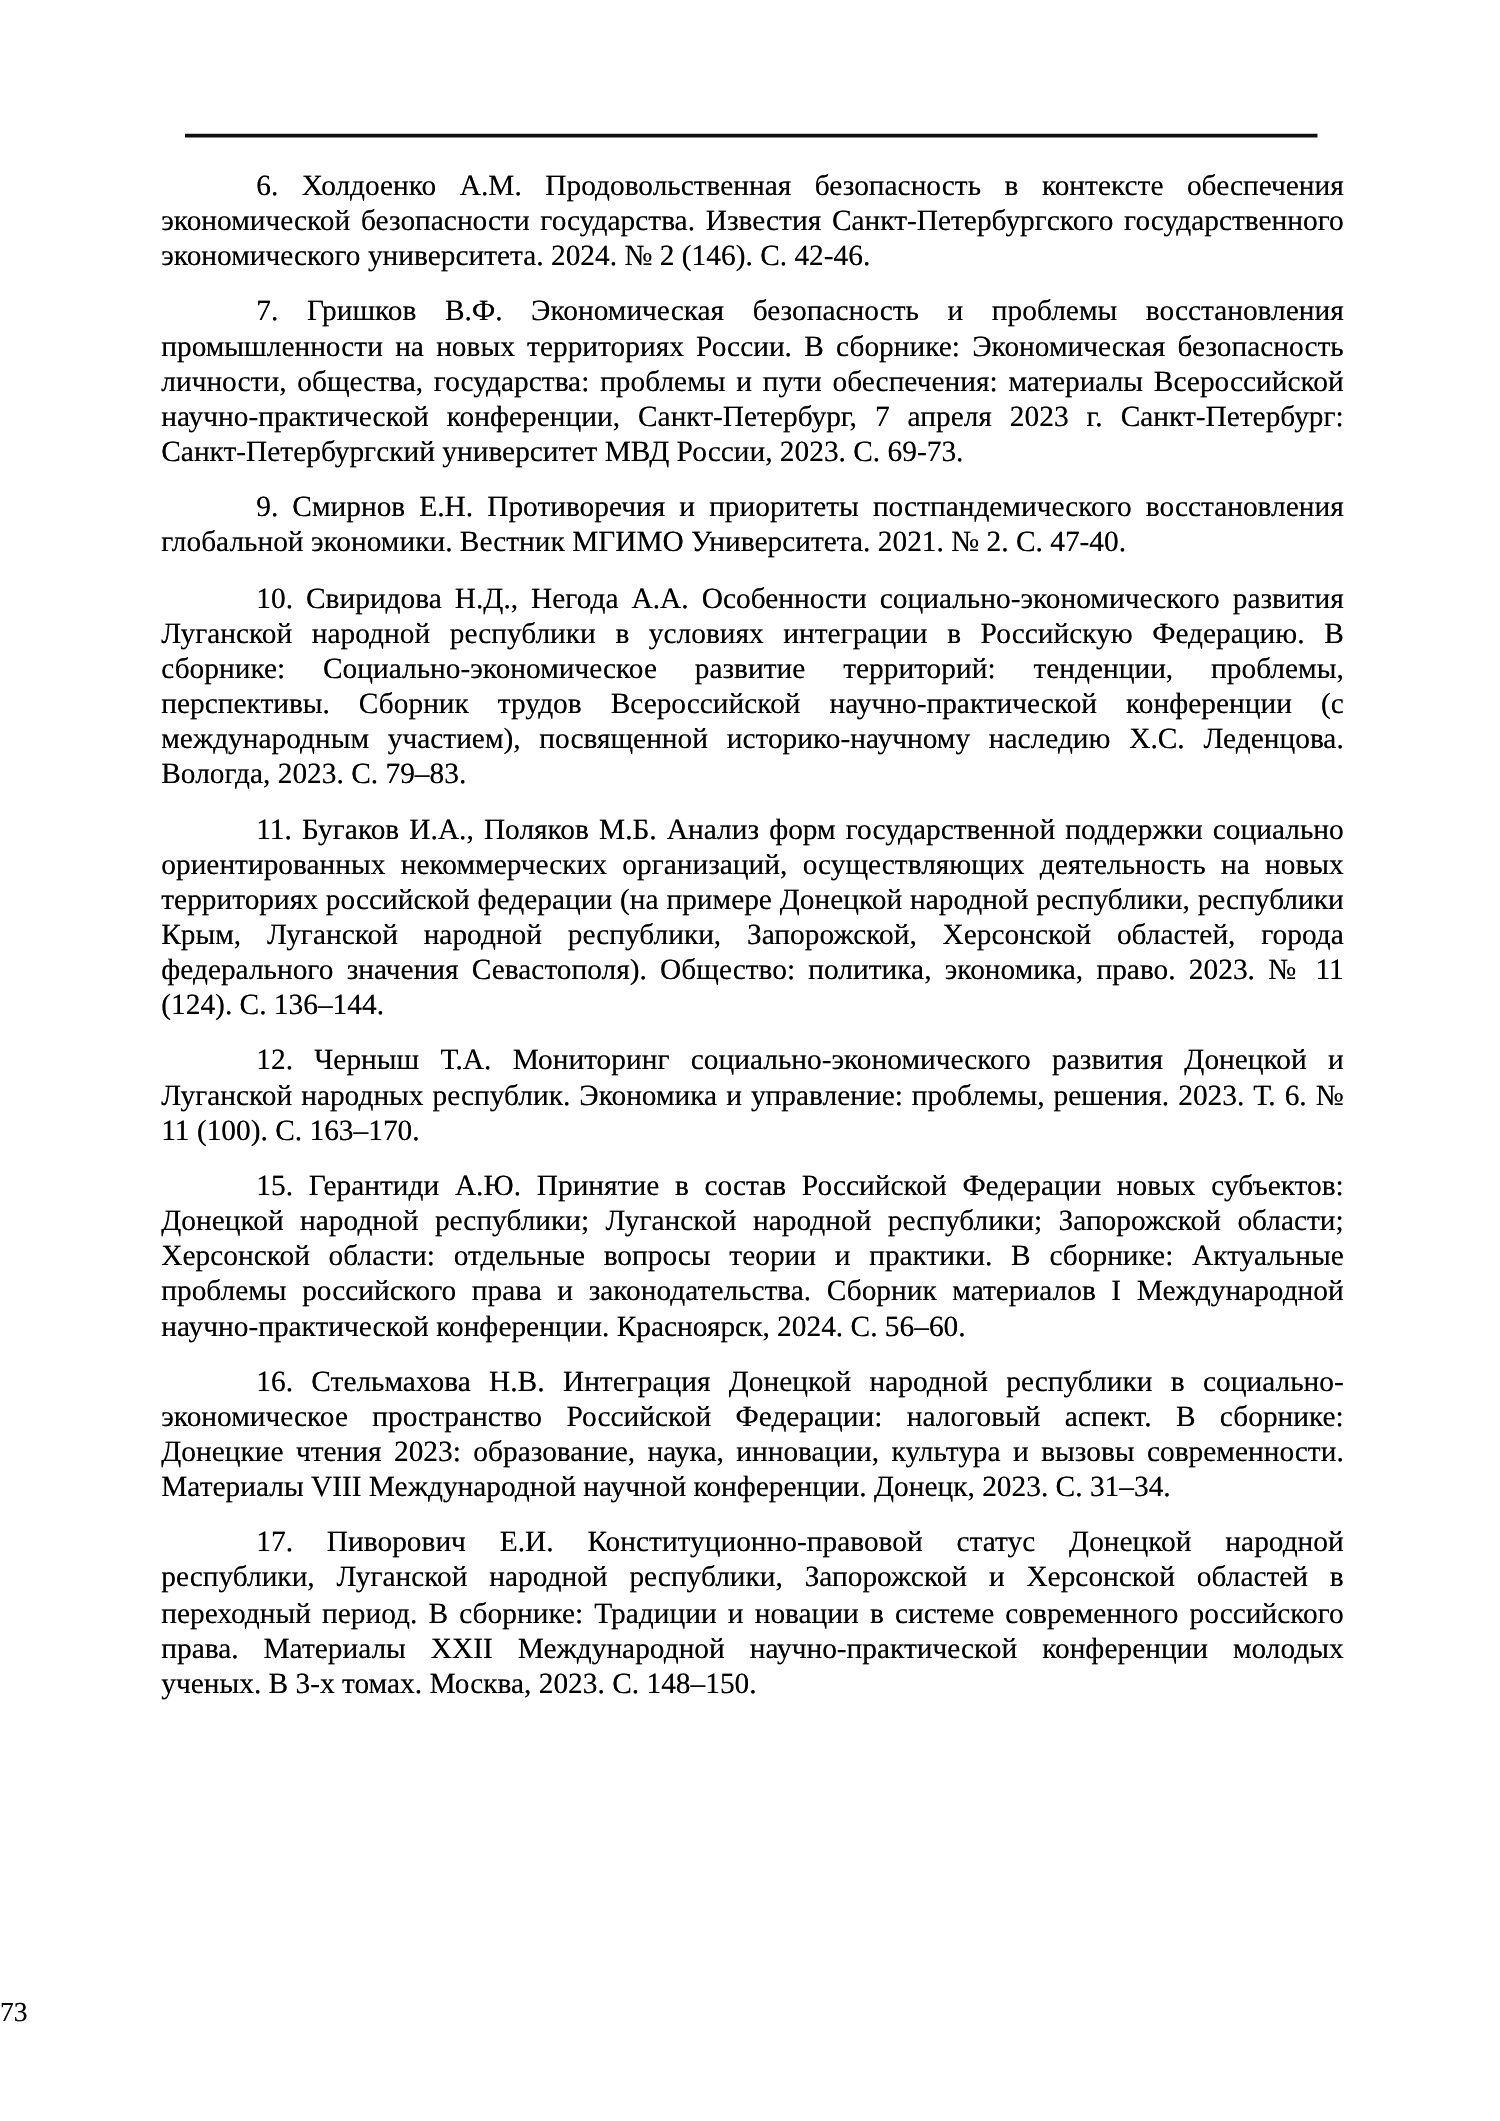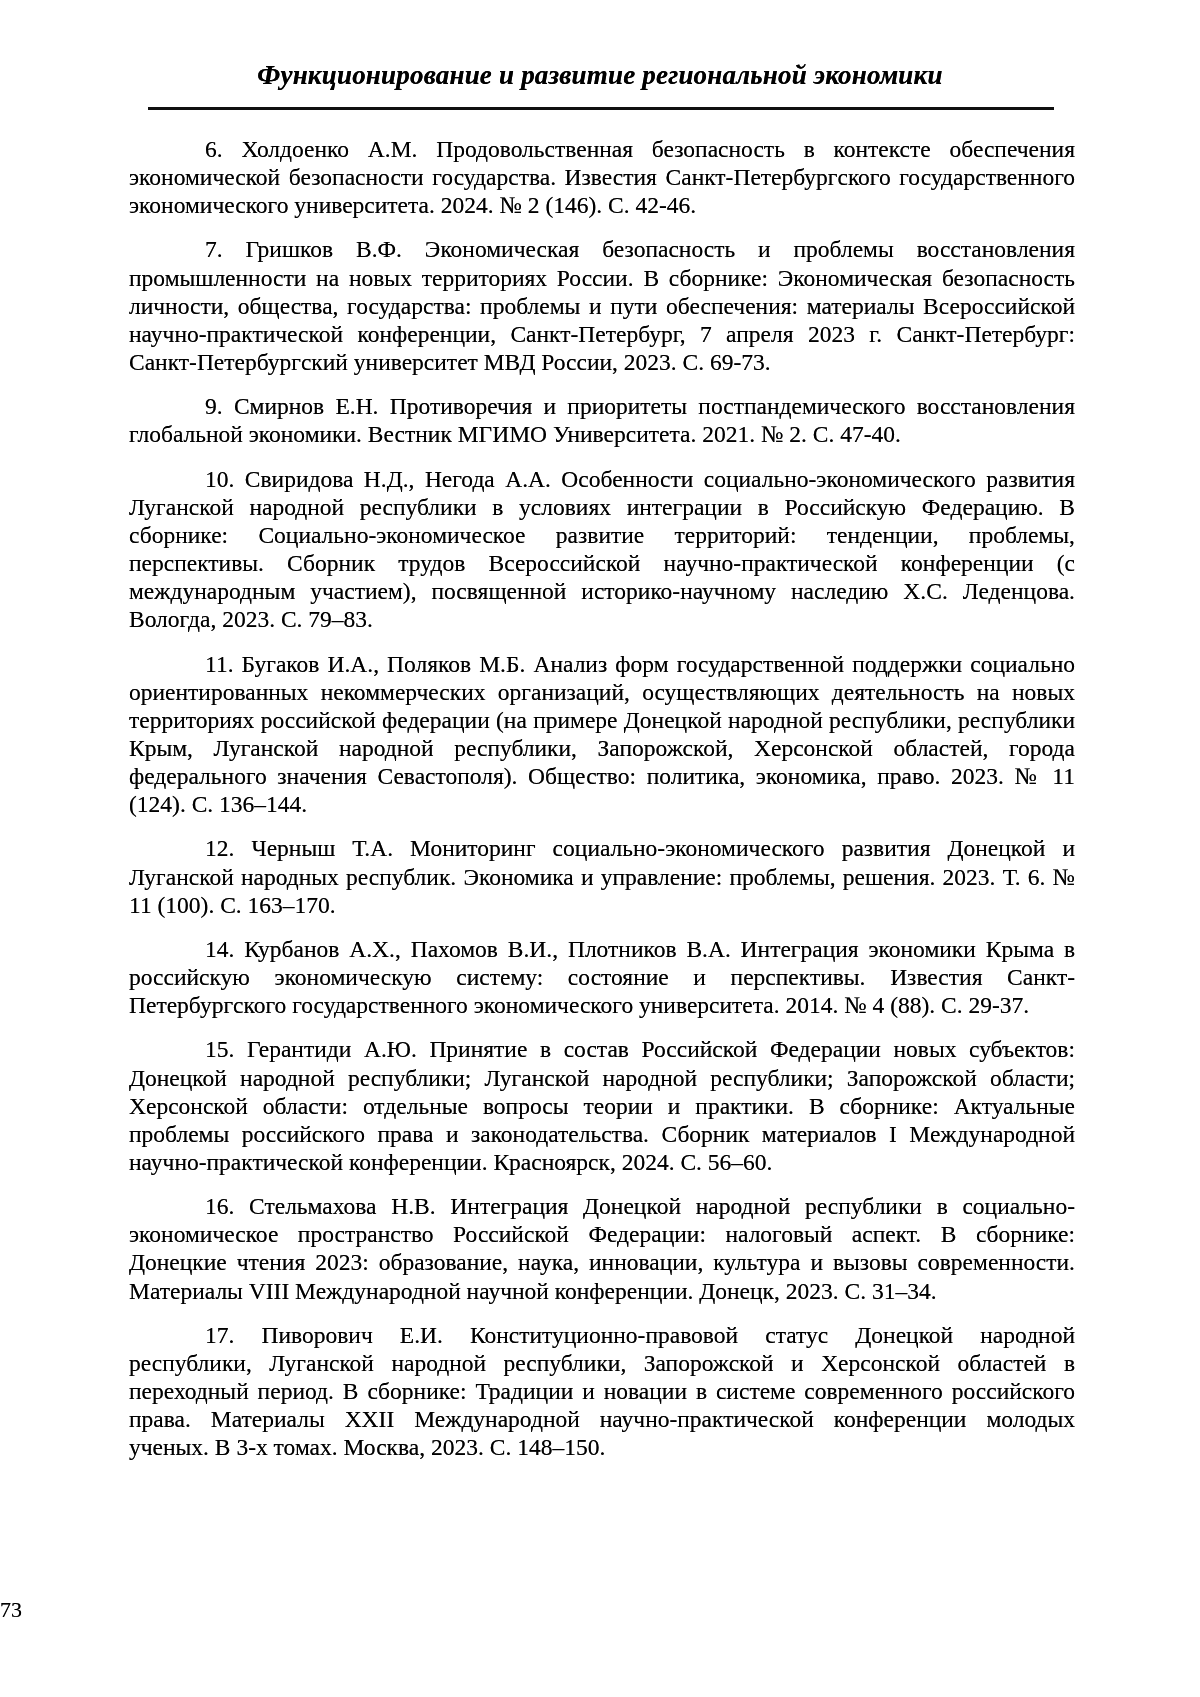--- a/index.html
+++ b/index.html
@@ -64,32 +64,30 @@
     width: 100%;
     font-size: 22px;
     text-shadow: 0 0 0.5px rgba(0,0,0,0.6);
   }
 </style>
 </head>
 <body>
 
 <div class="page">
 
-  <div class="header-title">Функционирование и развитие региональной экономики</div>
 
   <div class="header-rule"></div>
 
   <div class="content">
     <p class="ref">6. Холдоенко А.М. Продовольственная безопасность в контексте обеспечения экономической безопасности государства. Известия Санкт-Петербургского государственного экономического университета. 2024. № 2 (146). С. 42-46.</p>
     <p class="ref">7. Гришков В.Ф. Экономическая безопасность и проблемы восстановления промышленности на новых территориях России. В сборнике: Экономическая безопасность личности, общества, государства: проблемы и пути обеспечения: материалы Всероссийской научно-практической конференции, Санкт-Петербург, 7 апреля 2023 г. Санкт-Петербург: Санкт-Петербургский университет МВД России, 2023. С. 69-73.</p>
     <p class="ref">9. Смирнов Е.Н. Противоречия и приоритеты постпандемического восстановления глобальной экономики. Вестник МГИМО Университета. 2021. № 2. С. 47-40.</p>
     <p class="ref">10. Свиридова Н.Д., Негода А.А. Особенности социально-экономического развития Луганской народной республики в условиях интеграции в Российскую Федерацию. В сборнике: Социально-экономическое развитие территорий: тенденции, проблемы, перспективы. Сборник трудов Всероссийской научно-практической конференции (с международным участием), посвященной историко-научному наследию Х.С. Леденцова. Вологда, 2023. С. 79–83.</p>
     <p class="ref">11. Бугаков И.А., Поляков М.Б. Анализ форм государственной поддержки социально ориентированных некоммерческих организаций, осуществляющих деятельность на новых территориях российской федерации (на примере Донецкой народной республики, республики Крым, Луганской народной республики, Запорожской, Херсонской областей, города федерального значения Севастополя). Общество: политика, экономика, право. 2023. № 11 (124). С. 136–144.</p>
     <p class="ref">12. Черныш Т.А. Мониторинг социально-экономического развития Донецкой и Луганской народных республик. Экономика и управление: проблемы, решения. 2023. Т. 6. № 11 (100). С. 163–170.</p>
-    <p class="ref">14. Курбанов А.Х., Пахомов В.И., Плотников В.А. Интеграция экономики Крыма в российскую экономическую систему: состояние и перспективы. Известия Санкт-Петербургского государственного экономического университета. 2014. № 4 (88). С. 29-37.</p>
     <p class="ref">15. Герантиди А.Ю. Принятие в состав Российской Федерации новых субъектов: Донецкой народной республики; Луганской народной республики; Запорожской области; Херсонской области: отдельные вопросы теории и практики. В сборнике: Актуальные проблемы российского права и законодательства. Сборник материалов I Международной научно-практической конференции. Красноярск, 2024. С. 56–60.</p>
     <p class="ref">16. Стельмахова Н.В. Интеграция Донецкой народной республики в социально-экономическое пространство Российской Федерации: налоговый аспект. В сборнике: Донецкие чтения 2023: образование, наука, инновации, культура и вызовы современности. Материалы VIII Международной научной конференции. Донецк, 2023. С. 31–34.</p>
     <p class="ref">17. Пиворович Е.И. Конституционно-правовой статус Донецкой народной республики, Луганской народной республики, Запорожской и Херсонской областей в переходный период. В сборнике: Традиции и новации в системе современного российского права. Материалы XXII Международной научно-практической конференции молодых ученых. В 3-х томах. Москва, 2023. С. 148–150.</p>
   </div>
 
   <div class="page-number">73</div>
 
 </div>
 
 </body></html>

